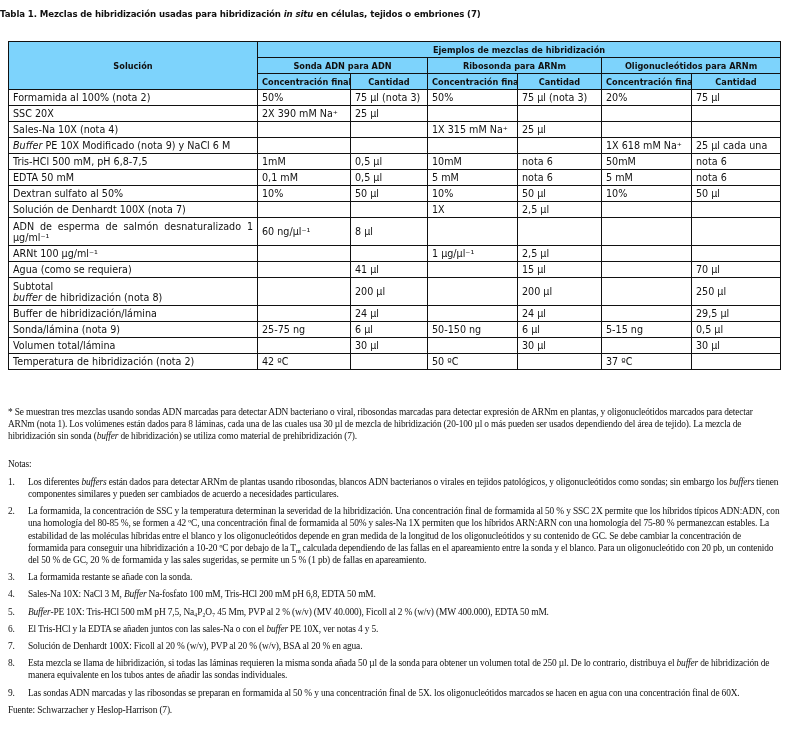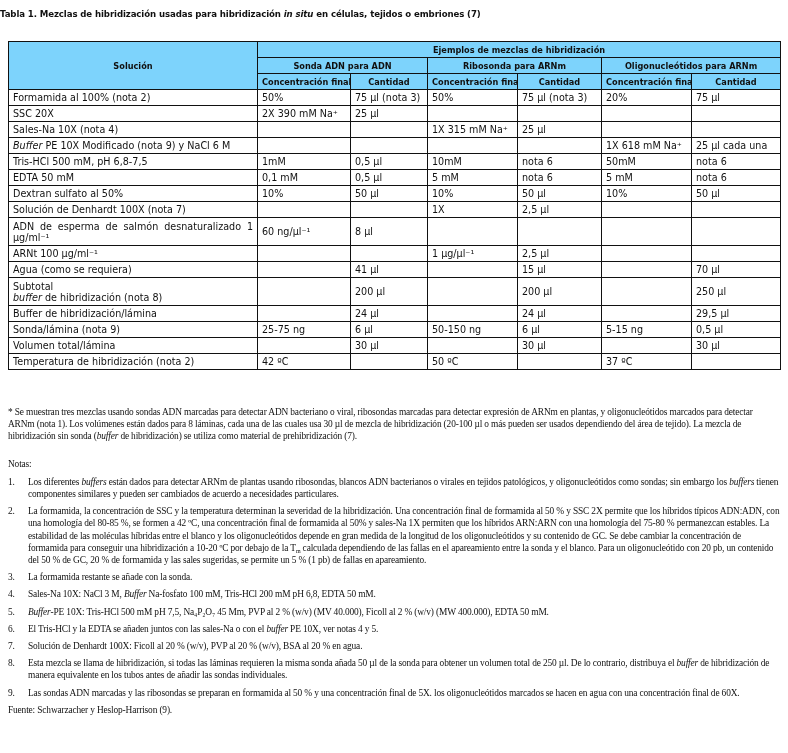--- a/index.html
+++ b/index.html
@@ -229,14 +229,14 @@
       <li><span class="num">1.</span><span>Los diferentes </span><i>buffers</i><span> están dados para detectar ARNm de plantas usando ribosondas, blancos ADN bacterianos o virales en tejidos patológicos, y oligonucleótidos como sondas; sin embargo los </span><i>buffers</i><span> tienen componentes similares y pueden ser cambiados de acuerdo a necesidades particulares.</span></li>
       <li><span class="num">2.</span><span>La formamida, la concentración de SSC y la temperatura determinan la severidad de la hibridización. Una concentración final de formamida al 50 % y SSC 2X permite que los híbridos típicos ADN:ADN, con una homología del 80-85 %, se formen a 42 ºC, una concentración final de formamida al 50% y sales-Na 1X permiten que los híbridos ARN:ARN con una homología del 75-80 % permanezcan estables. La estabilidad de las moléculas híbridas entre el blanco y los oligonucleótidos depende en gran medida de la longitud de los oligonucleótidos y su contenido de GC. Se debe cambiar la concentración de formamida para conseguir una hibridización a 10-20 ºC por debajo de la T</span><sub>m</sub><span> calculada dependiendo de las fallas en el apareamiento entre la sonda y el blanco. Para un oligonucleótido con 20 pb, un contenido del 50 % de GC, 20 % de formamida y las sales sugeridas, se permite un 5 % (1 pb) de fallas en apareamiento.</span></li>
       <li><span class="num">3.</span><span>La formamida restante se añade con la sonda.</span></li>
       <li><span class="num">4.</span><span>Sales-Na 10X: NaCl 3 M, </span><i>Buffer</i><span> Na-fosfato 100 mM, Tris-HCl 200 mM pH 6,8, EDTA 50 mM.</span></li>
       <li><span class="num">5.</span><i>Buffer</i><span>-PE 10X: Tris-HCl 500 mM pH 7,5, Na₄P₂O₇ 45 Mm, PVP al 2 % (w/v) (MV 40.000), Ficoll al 2 % (w/v) (MW 400.000), EDTA 50 mM.</span></li>
       <li><span class="num">6.</span><span>El Tris-HCl y la EDTA se añaden juntos con las sales-Na o con el </span><i>buffer</i><span> PE 10X, ver notas 4 y 5.</span></li>
       <li><span class="num">7.</span><span>Solución de Denhardt 100X: Ficoll al 20 % (w/v), PVP al 20 % (w/v), BSA al 20 % en agua.</span></li>
       <li><span class="num">8.</span><span>Esta mezcla se llama de hibridización, si todas las láminas requieren la misma sonda añada 50 µl de la sonda para obtener un volumen total de 250 µl. De lo contrario, distribuya el </span><i>buffer</i><span> de hibridización de manera equivalente en los tubos antes de añadir las sondas individuales.</span></li>
       <li><span class="num">9.</span><span>Las sondas ADN marcadas y las ribosondas se preparan en formamida al 50 % y una concentración final de 5X. los oligonucleótidos marcados se hacen en agua con una concentración final de 60X.</span></li>
     </ol>
-  <p class="src">Fuente: Schwarzacher y Heslop-Harrison (9).</p>
+  <p class="src">Fuente: Schwarzacher y Heslop-Harrison (7).</p>
 </div>
 
 </body></html>

